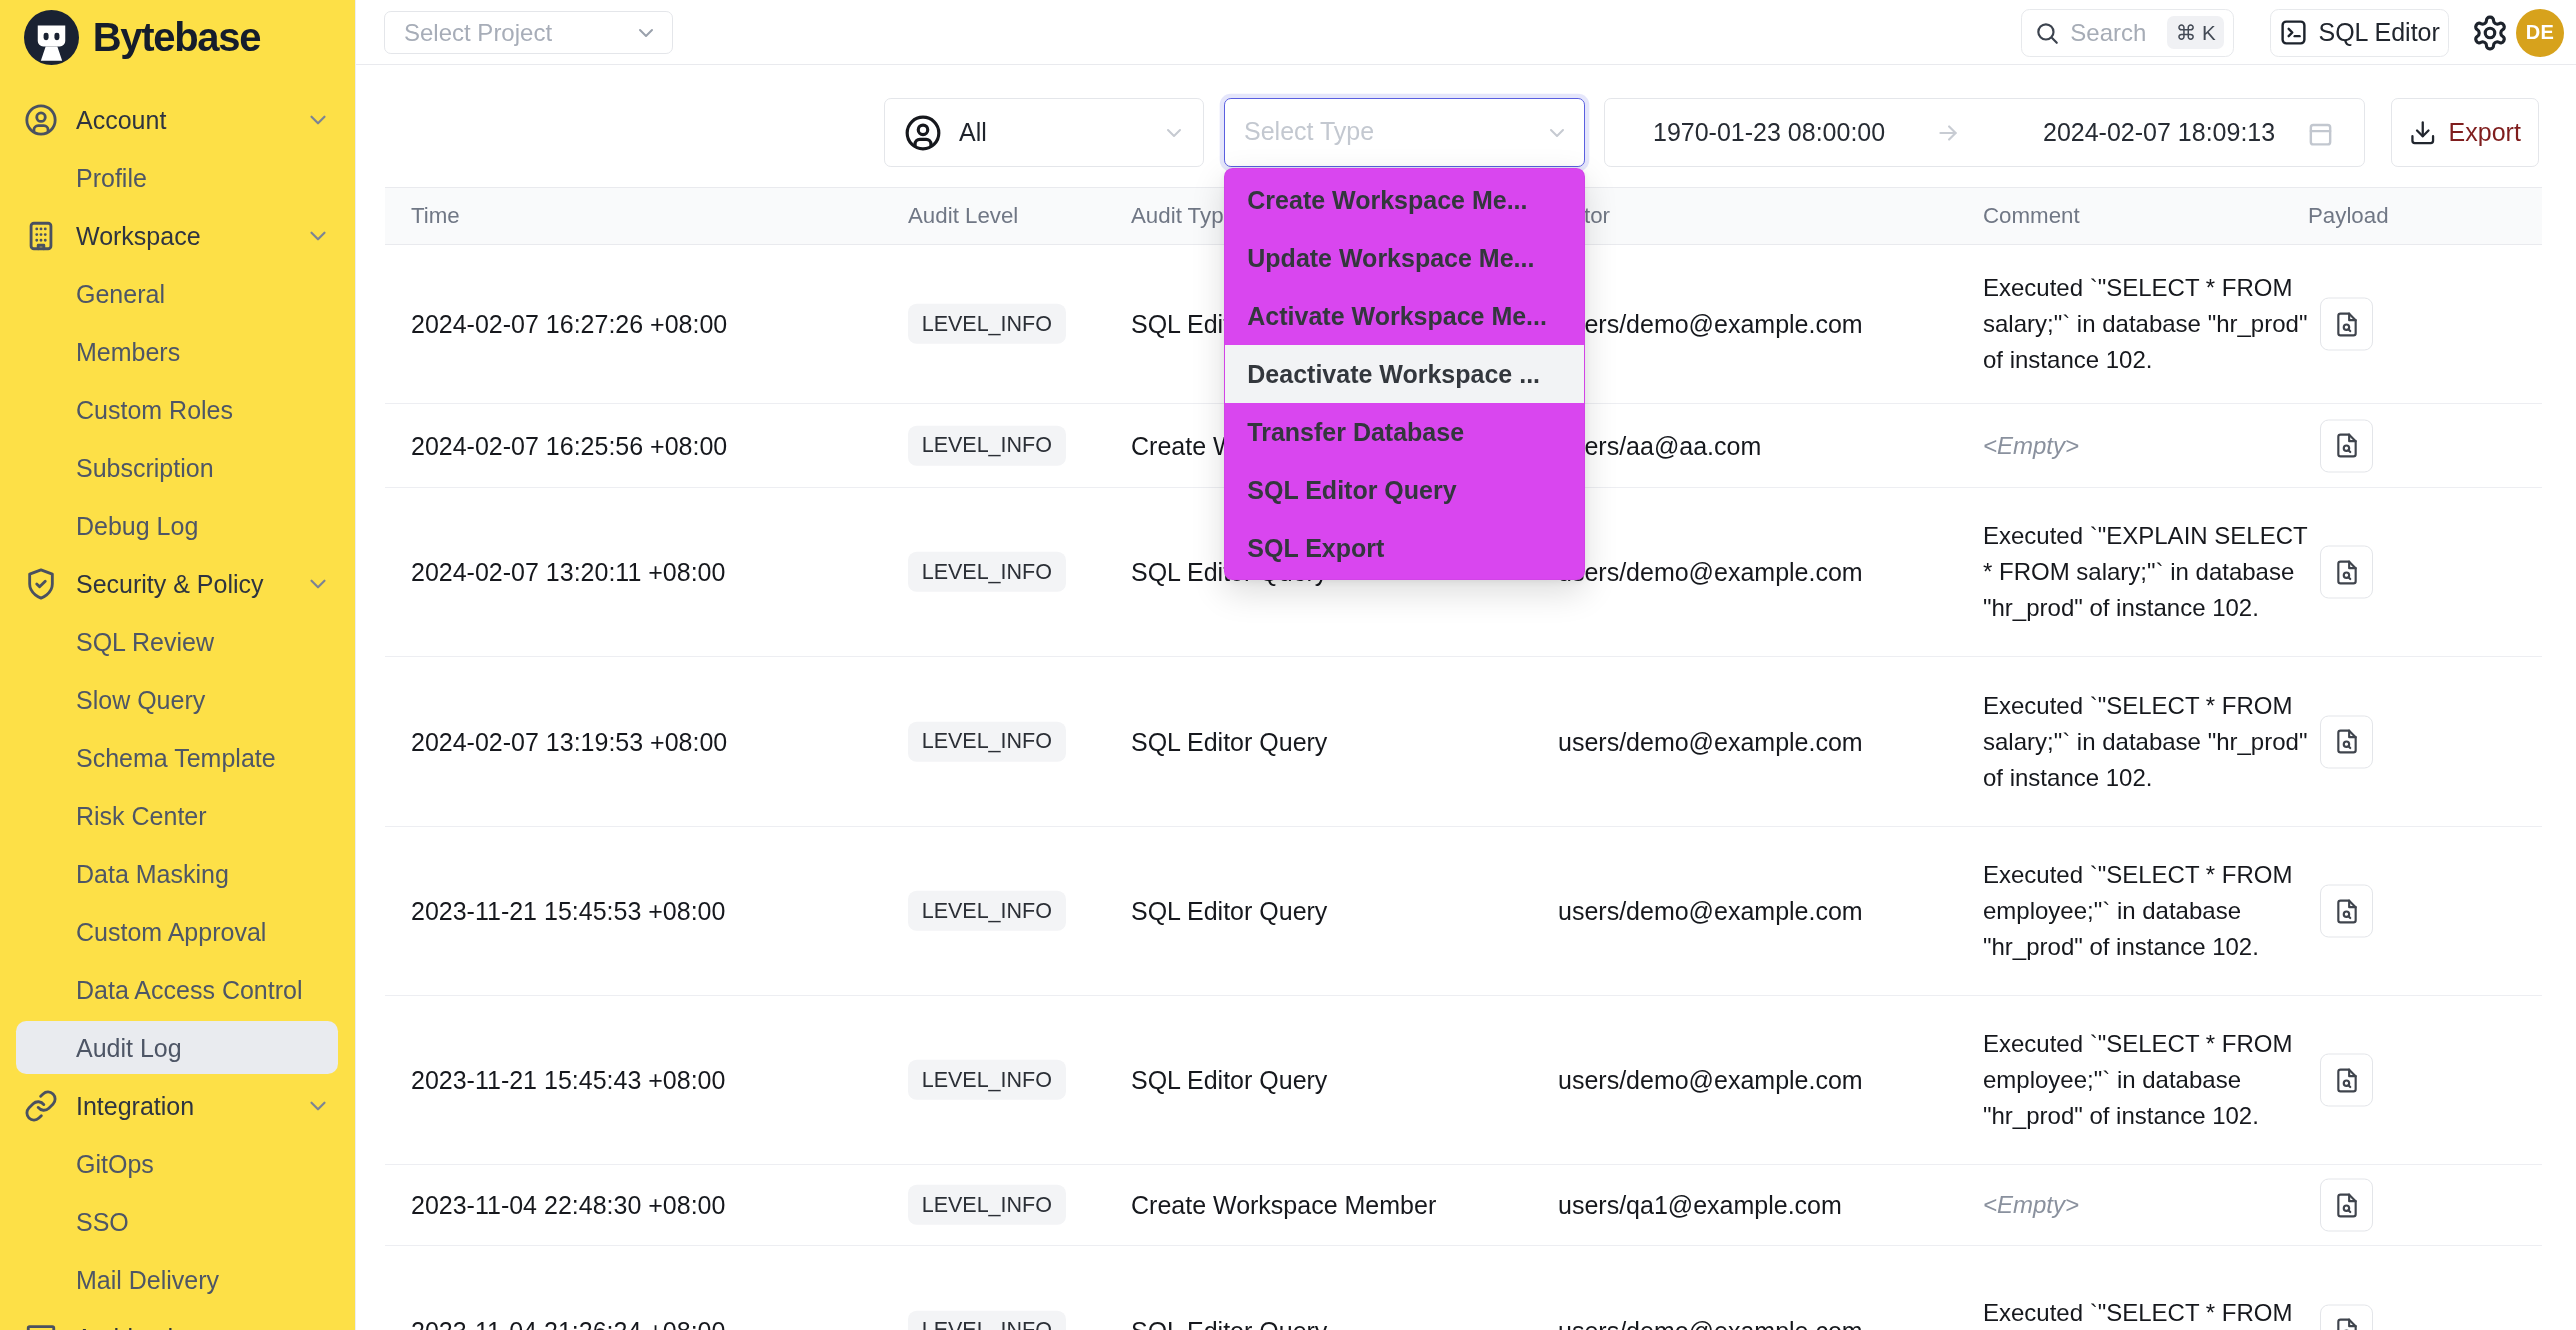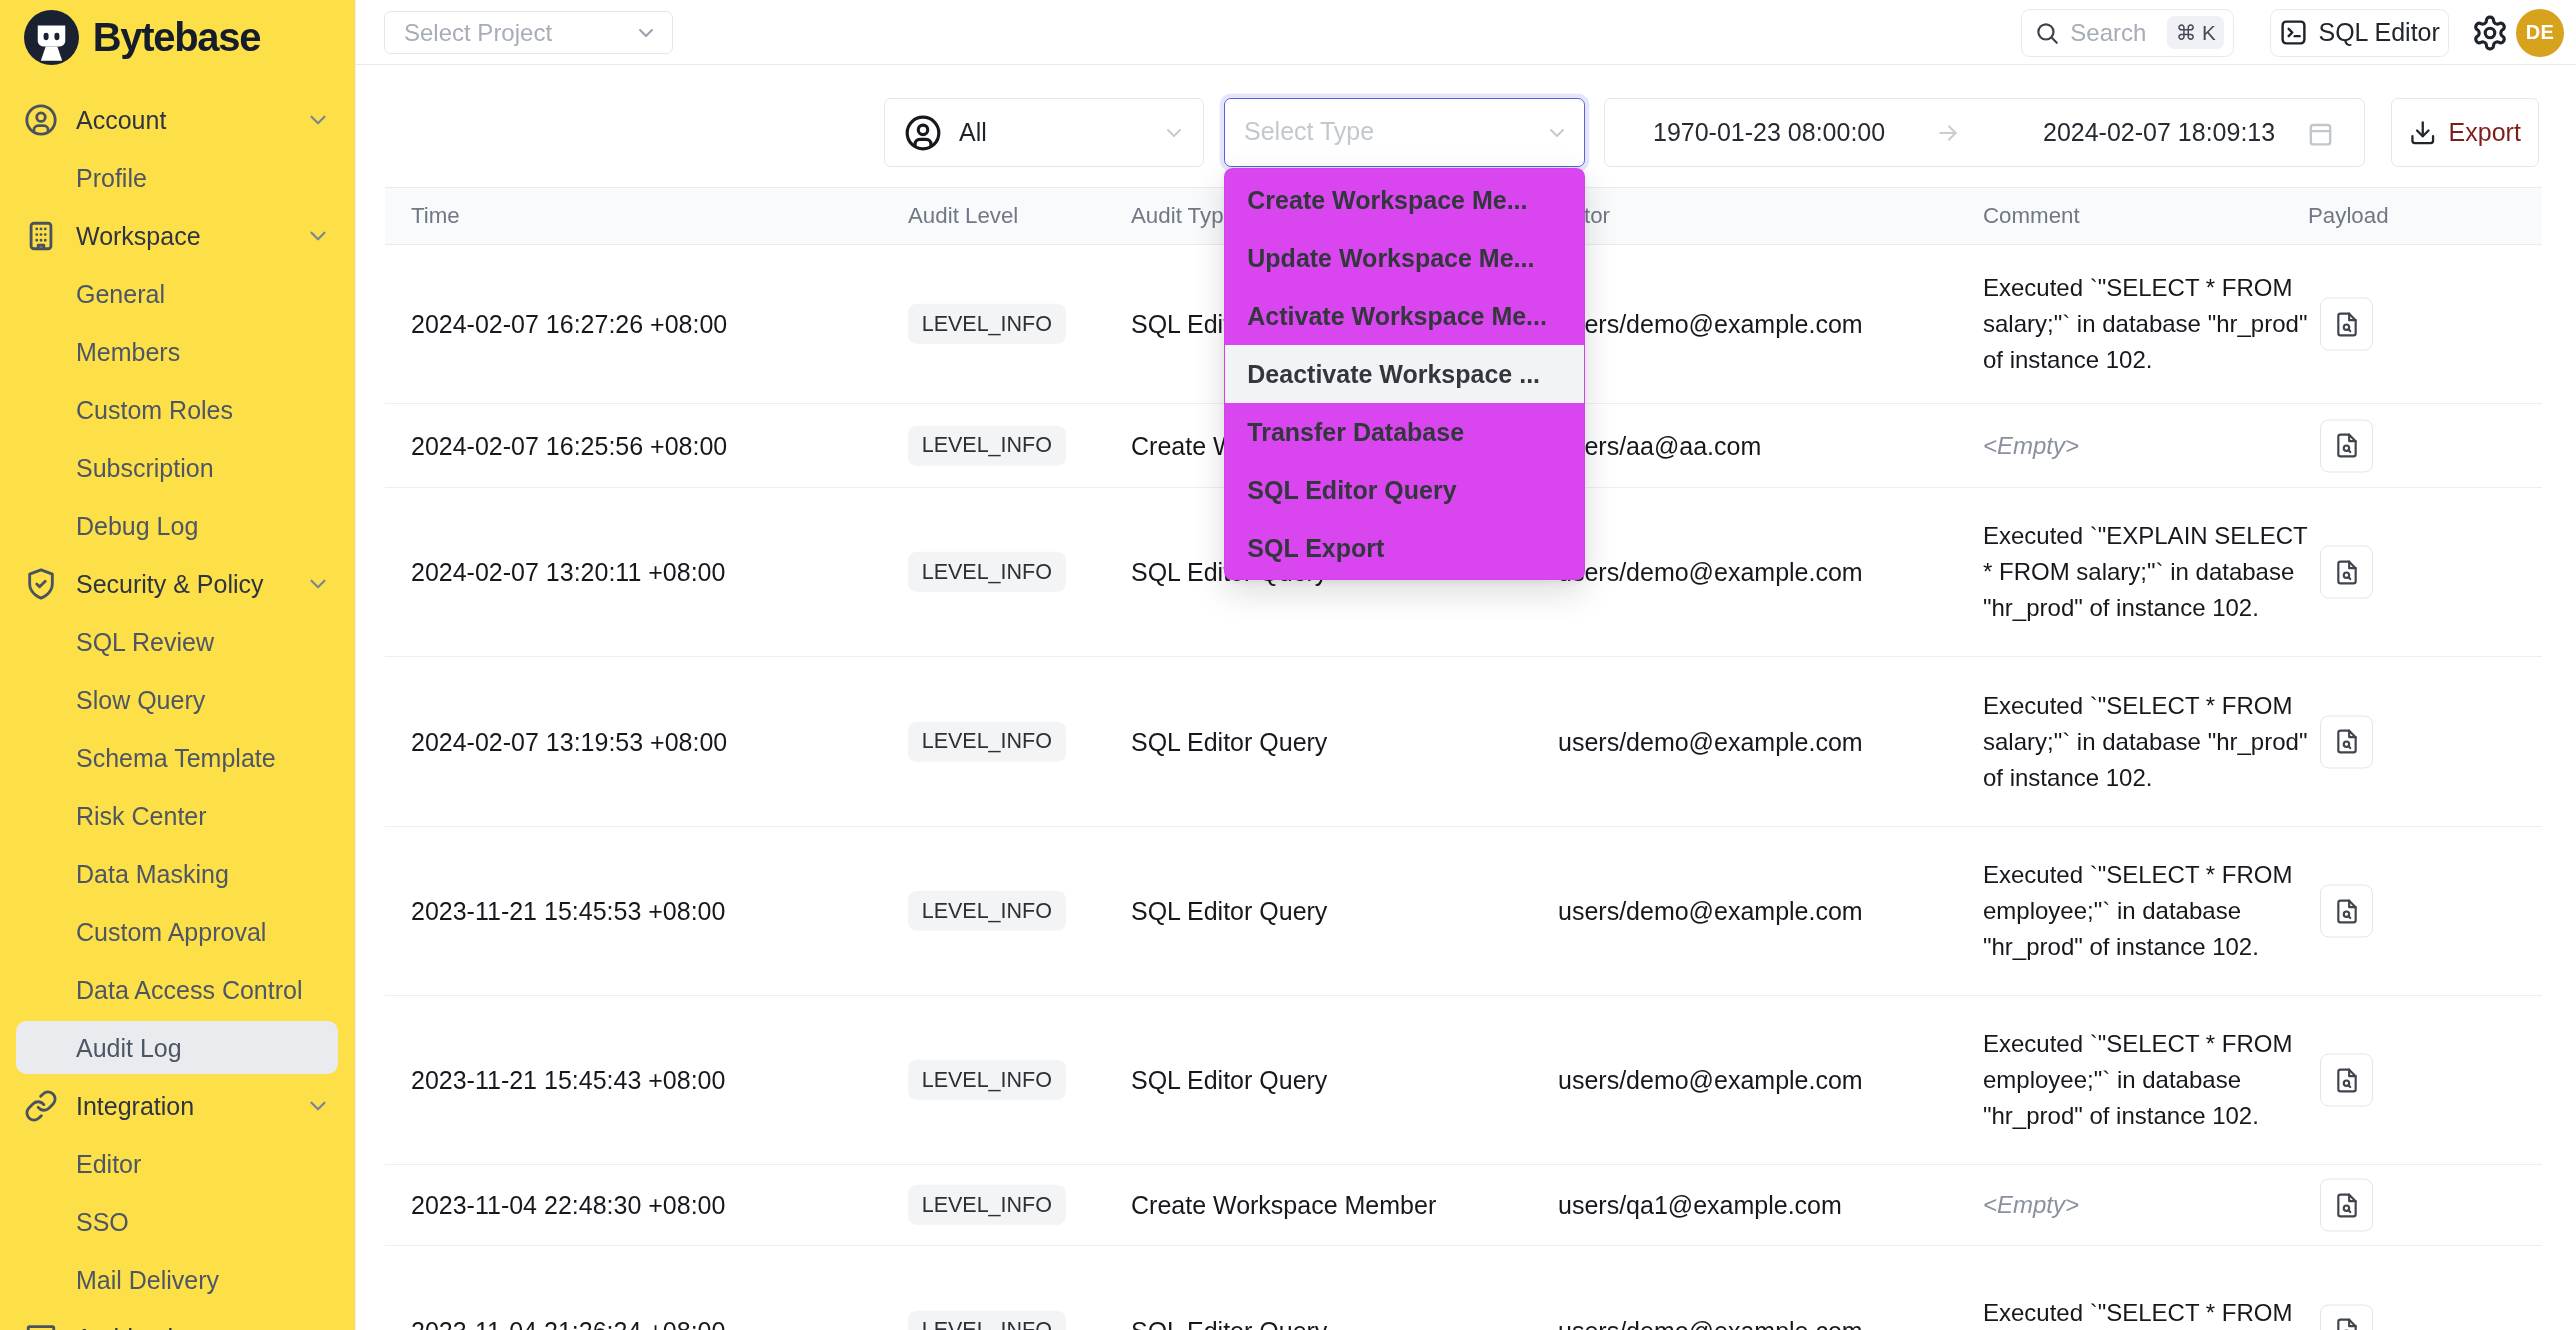--- a/index.html
+++ b/index.html
@@ -207,21 +207,21 @@
             </svg>
           </span>
     <span class="label">Integration</span>
           <span class="chev">
             <svg viewBox="0 0 24 24" fill="none" stroke="currentColor" stroke-width="2" stroke-linecap="round" stroke-linejoin="round">
               <path d="m6 9 6 6 6-6"></path>
             </svg>
           </span>
         </div>
         <div class="nav-item child">
-          <span class="label">Editor</span>
+          <span class="label">GitOps</span>
         </div>
         <div class="nav-item child">
           <span class="label">SSO</span>
         </div>
         <div class="nav-item child">
           <span class="label">Mail Delivery</span>
         </div>
         <div class="nav-item group">
           <span class="ic">
             <svg viewBox="0 0 24 24" fill="none" stroke="currentColor" stroke-width="2" stroke-linecap="round" stroke-linejoin="round">

